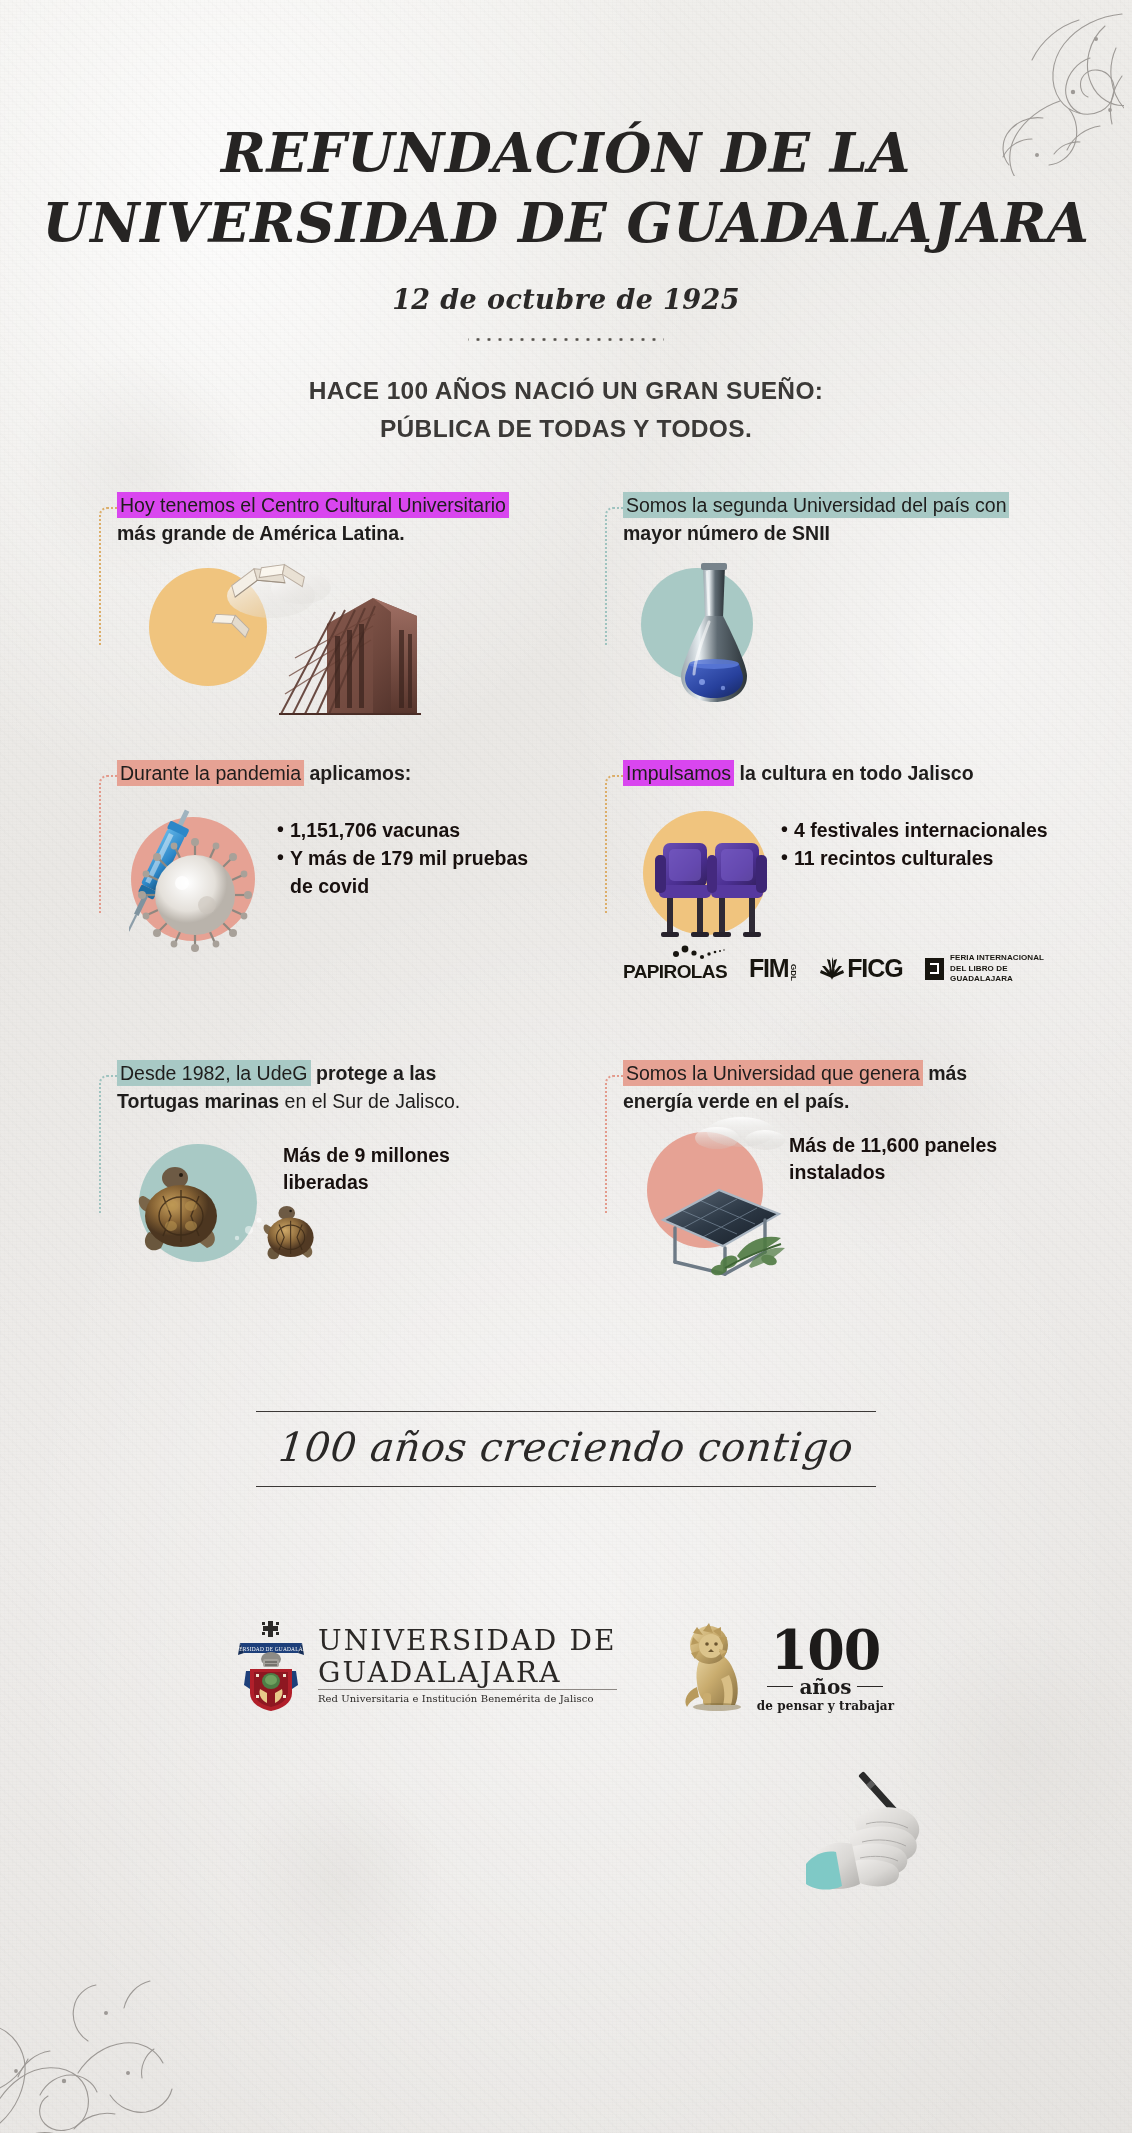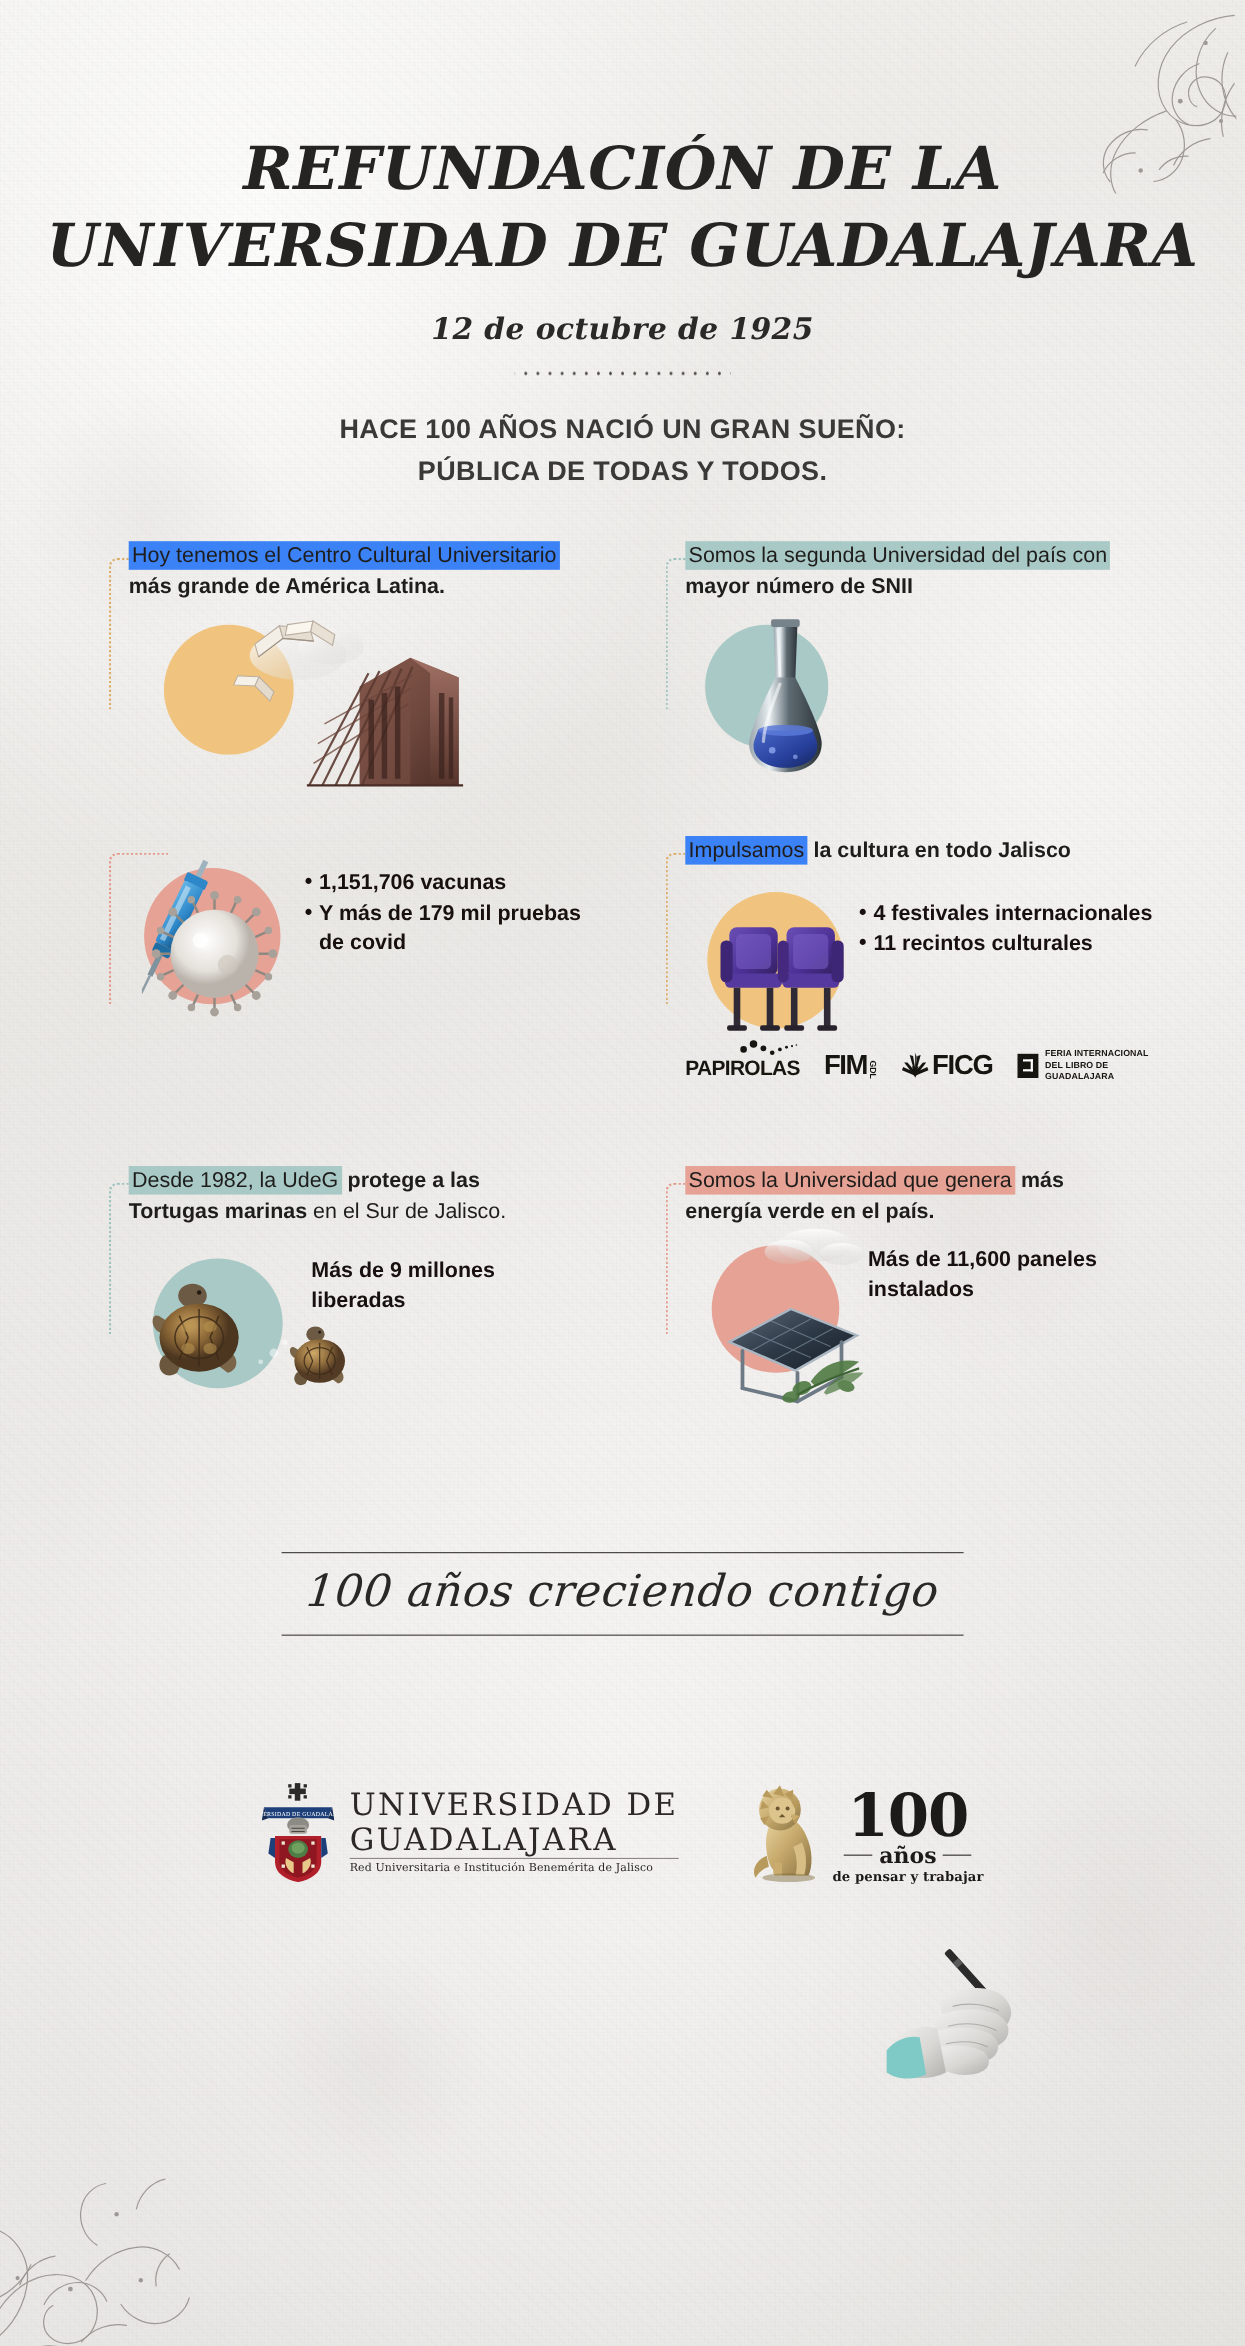--- a/index.html
+++ b/index.html
@@ -102,21 +102,21 @@
     position: relative; z-index: 3;
     font-size: 19.5px; line-height: 1.46;
     color: #1f1d1c; font-weight: 500;
     max-width: 400px;
   }
   .headline .hl {
     padding: 2px 3px;
     box-decoration-break: clone;
     -webkit-box-decoration-break: clone;
   }
-  .hl.amber  { background: #3b82f6; }
+  .hl.amber  { background: #d946ef; }
   .hl.teal   { background: #a8c9c5; }
   .hl.salmon { background: #e6a294; }
   .headline b { font-weight: 800; }
 
   
   .body { position: relative; margin-top: 12px; height: 150px; }
   .circle { position: absolute; border-radius: 50%; z-index: 1; }
   .art { position: absolute; z-index: 2; }
 
   .stat {
@@ -391,20 +391,23 @@
           <path d="M50 64 C44 80 36 100 35 116" stroke="#ffffff" stroke-width="3" fill="none" opacity=".55" stroke-linecap="round"></path>
           <path d="M48 14 L50 56" stroke="#ffffff" stroke-width="2.4" opacity=".6" stroke-linecap="round"></path>
           <circle cx="43" cy="124" r="3" fill="#8fa6ef" opacity=".8"></circle>
           <circle cx="64" cy="130" r="2.2" fill="#8fa6ef" opacity=".7"></circle>
         </svg>
       </div>
     </div>
 
     <div class="card r2">
       <div class="bracket salmon"></div>
+      <div class="headline">
+        <span class="hl salmon">Durante la pandemia</span><b> aplicamos:</b>
+      </div>
       <div class="body">
         <div class="circle" style="left:14px; top:18px; width:124px; height:124px; background:#e6a294;"></div>
         <svg class="art" style="left:12px; top:4px;" width="160" height="170" viewBox="0 0 160 170">
           <defs>
             <linearGradient id="syr" x1="0" y1="0" x2="1" y2="1">
               <stop offset="0%" stop-color="#63b6e8"></stop>
                 <stop offset="60%" stop-color="#2d87c8"></stop>
               <stop offset="100%" stop-color="#14527f"></stop>
             </linearGradient>
             <radialGradient id="vir" cx="40%" cy="35%">

